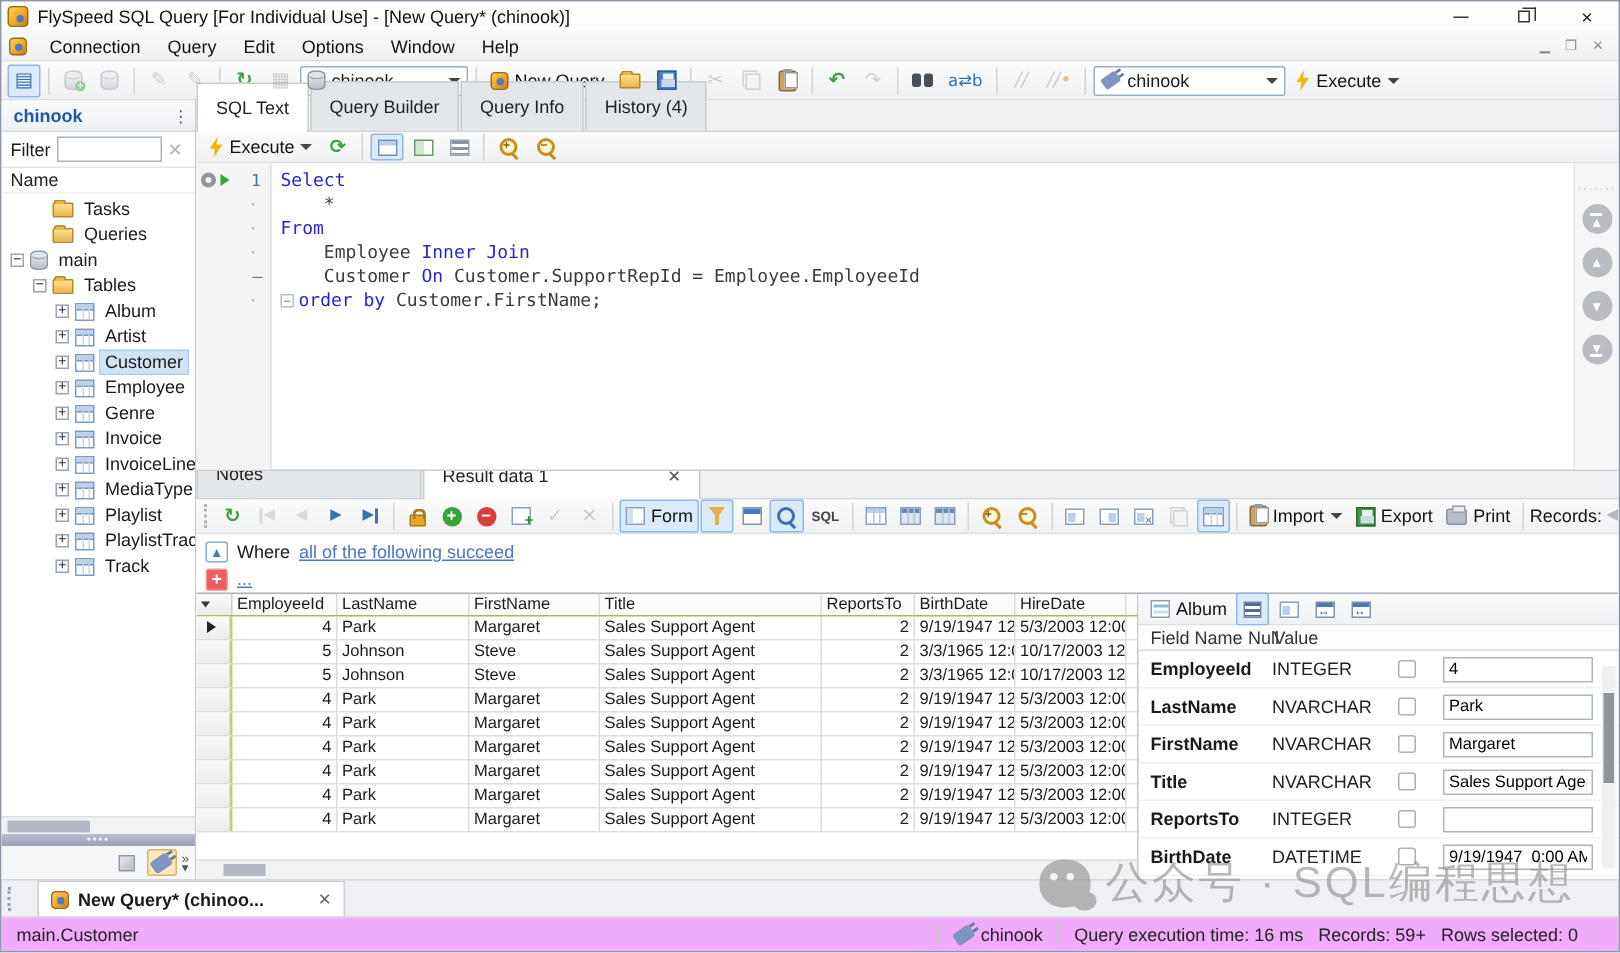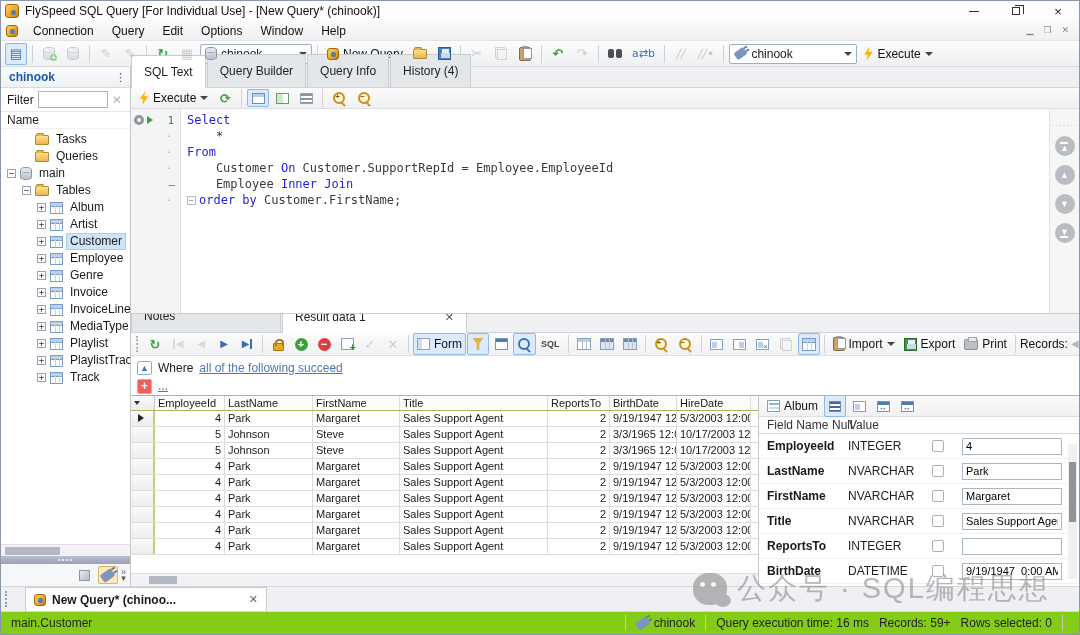--- a/index.html
+++ b/index.html
@@ -210,24 +210,24 @@
   .f-type{width:98px;color:#222;white-space:nowrap;padding-left:16px;}
   .cb{width:12px;height:12px;border:1px solid #a8b0ba;background:#fff;border-radius:2px;flex:0 0 auto;margin-left:2px;}
   .f-value{margin-left:18px;}
   .f-value input{width:100px;height:17px;border:1px solid #aab6c2;font-size:11px;padding:0 3px;font-family:inherit;}
   .insp-vscroll{position:absolute;right:2px;top:10px;width:9px;height:135px;background:#f0f0f2;}
   .insp-vthumb{position:absolute;left:1px;top:18px;width:7px;height:60px;background:#8f949a;}
 
   
   .mditabs{height:25px;background:#eef0f4;border-top:1px solid #d4d8dc;display:flex;align-items:center;flex:0 0 auto;}
   .mdi-grip{width:6px;height:16px;border-left:2px dotted #9aa0aa;margin:0 14px 0 4px;}
-  .mdi-tab{height:24px;background:#fff;border:1px solid #c8ccd0;border-bottom:none;display:flex;align-items:center;gap:6px;padding:0 8px;width:242px;}
+  .mdi-tab{height:24px;background:#fff;border:1px solid #c8ccd0;border-bottom:none;display:flex;align-items:center;gap:6px;padding:0 8px;width:205px;}
   .mdi-tab .lbl{font-weight:bold;white-space:nowrap;overflow:hidden;flex:1;}
   .mdi-tab .x{color:#666;font-size:11px;}
-  .statusbar{height:23px;background:#84cc16;border-top:1px solid #d8d8d8;display:flex;align-items:center;flex:0 0 auto;font-size:12px;color:#222;}
+  .statusbar{height:23px;background:#f0abfc;border-top:1px solid #d8d8d8;display:flex;align-items:center;flex:0 0 auto;font-size:12px;color:#222;}
   .st-sec{display:flex;align-items:center;gap:5px;padding:0 10px;height:100%;}
   .st-sep{width:1px;height:16px;background:#c8c8c8;}
   .st-obj{flex:1;}
 
   
   .watermark{position:absolute;left:692px;top:568px;display:flex;align-items:center;gap:10px;z-index:60;pointer-events:none;opacity:.62;}
   .wm-icon{width:34px;height:32px;background:#8f8f8f;border-radius:46%;position:relative;}
   .wm-icon::before{content:"";position:absolute;left:7px;top:9px;width:5px;height:5px;border-radius:50%;background:#f4f4f4;box-shadow:11px 0 0 #f4f4f4;}
   .wm-icon::after{content:"";position:absolute;right:-4px;bottom:-2px;width:16px;height:13px;border-radius:50%;background:#8f8f8f;}
   .wm-text{font-size:29px;color:#8f8f8f;font-family:sans-serif;letter-spacing:2px;white-space:nowrap;}
@@ -525,22 +525,22 @@
               <span class="g-dash">—</span>
             </div>
             <div class="g-row">
               <span class="g-dot">·</span>
             </div>
           </div>
         <div class="code" id="code">
             <div class="code-line"><span class="kw">Select</span></div>
             <div class="code-line"><span>    *</span></div>
             <div class="code-line"><span class="kw">From</span></div>
+            <div class="code-line"><span>    Employee </span><span class="kw">Inner Join</span></div>
             <div class="code-line"><span>    Customer </span><span class="kw">On</span><span> Customer.SupportRepId = Employee.EmployeeId</span></div>
-            <div class="code-line"><span>    Employee </span><span class="kw">Inner Join</span></div>
             <div class="code-line"><span class="fold-box">−</span><span class="kw">order by</span><span> Customer.FirstName;</span></div>
           </div>
         <div class="scrollcol">
           <span class="sc-btn">
               <span class="sc-inner">
                 <span class="bar"></span>
                 <span>▲</span>
               </span>
             </span>
           <span class="sc-btn">▲</span>

